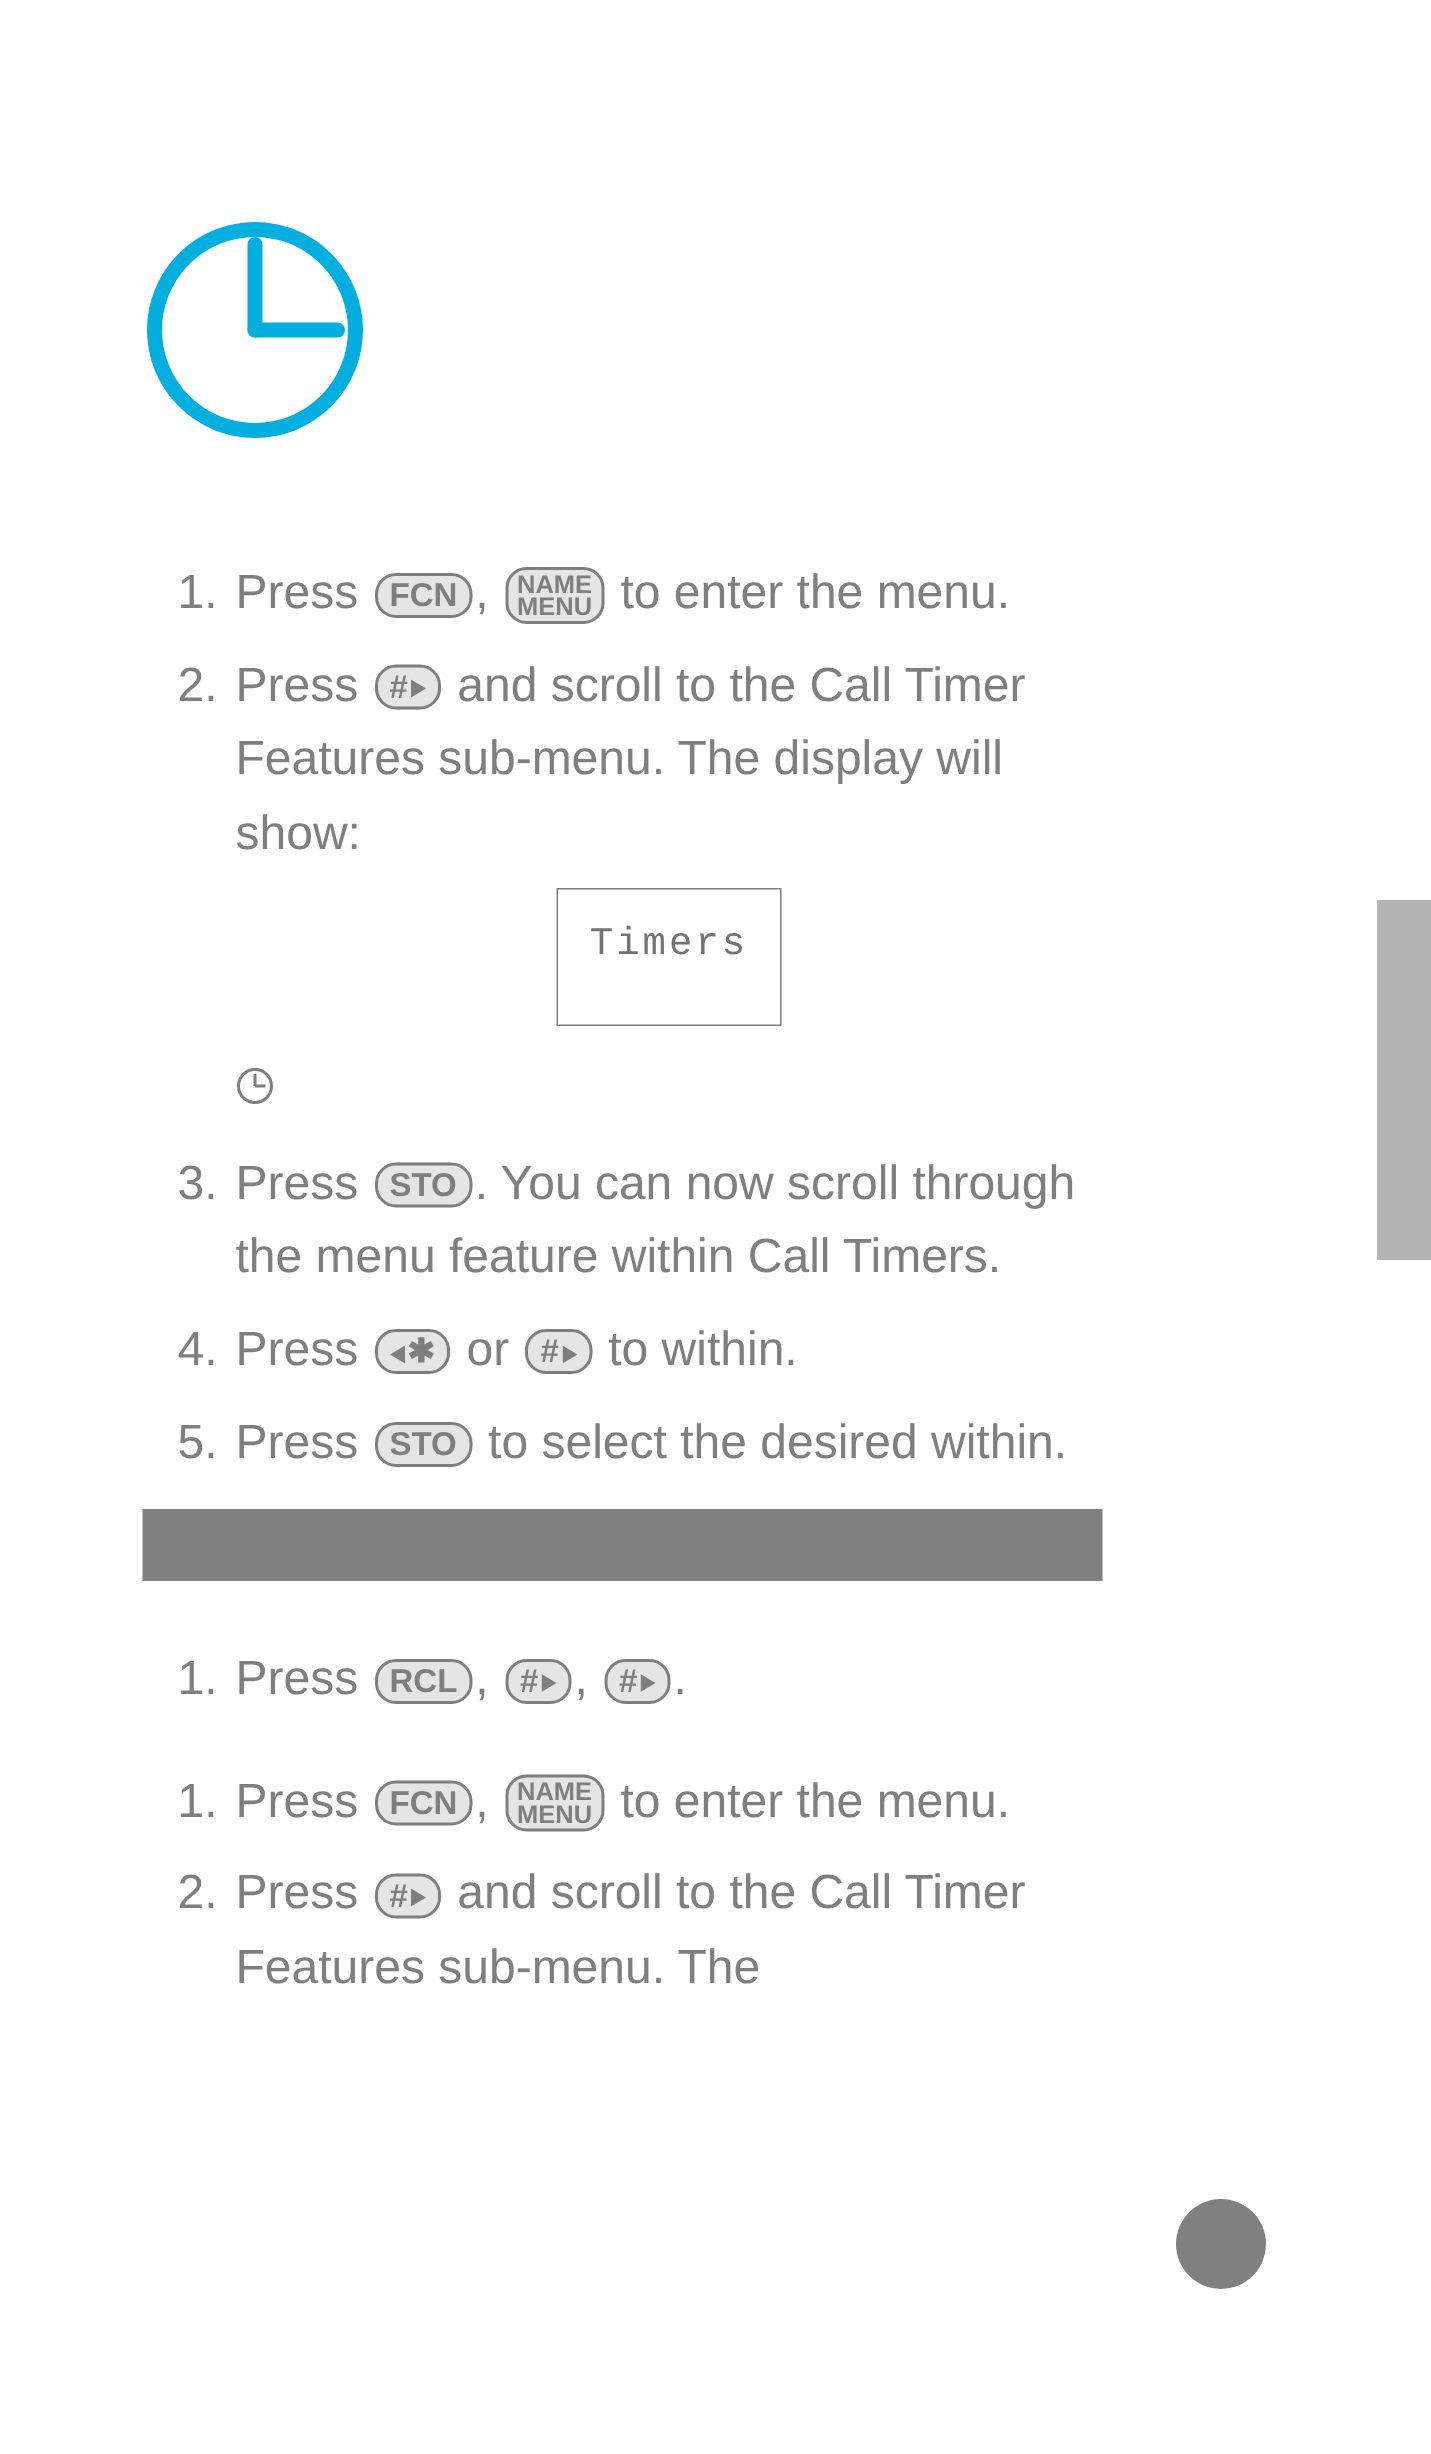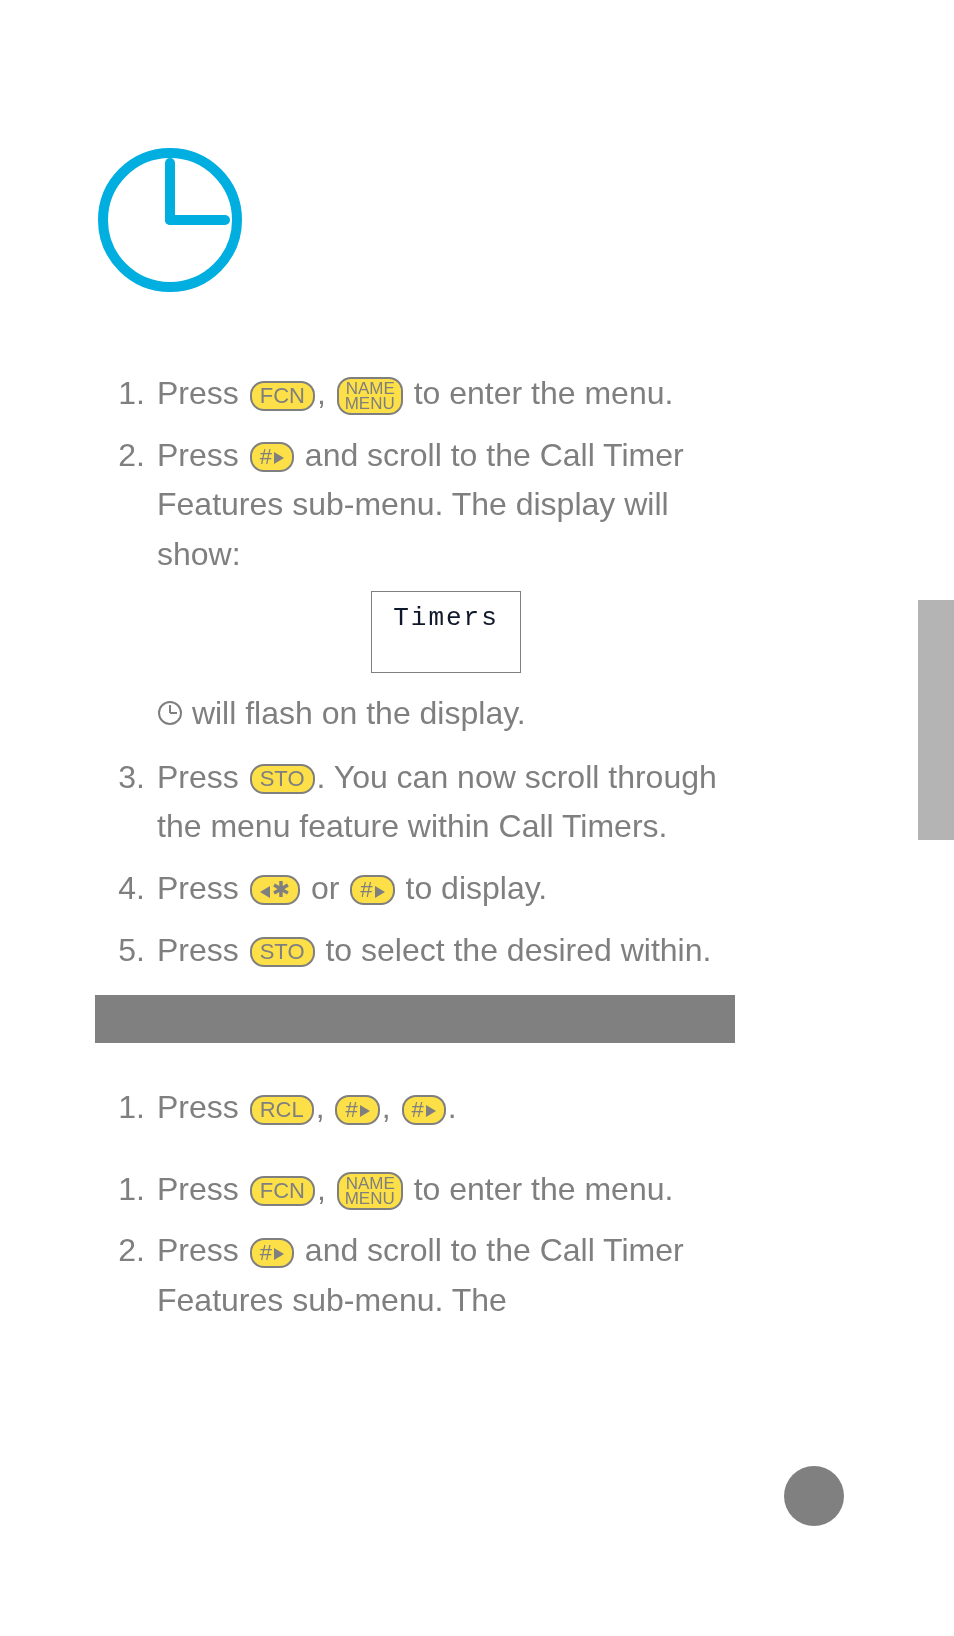--- a/index.html
+++ b/index.html
@@ -41,25 +41,25 @@
   }
   ol li .txt {
     flex: 1;
   }
   .keycap {
     display: inline-block;
     border: 2px solid #7f7f7f;
     border-radius: 14px;
     padding: 0px 8px;
     font-size: 22px;
-    font-weight: normal;
+    font-weight: bold;
     line-height: 26px;
     vertical-align: middle;
     color: #7f7f7f;
-    background: #fde047;
+    background: #e5e5e5;
     margin: 0 2px;
   }
   .keycap.twoline {
     font-size: 17px;
     line-height: 15px;
     padding: 2px 6px;
     text-align: right;
   }
   .keycap.twoline .l1 { display:block; }
   .keycap.twoline .l2 { display:block; }
@@ -70,23 +70,23 @@
   }
   .display-box {
     border: 1px solid #7f7f7f;
     width: 148px;
     height: 74px;
     margin: 12px auto 16px auto;
     display: flex;
     align-items: flex-start;
     justify-content: center;
     font-family: "Courier New", monospace;
-    color: #0f172a;
+    color: #737373;
     font-size: 26px;
-    padding-top: 6px;
+    padding-top: 16px;
     letter-spacing: 2px;
   }
   .grey-bar {
     background: #808080;
     height: 48px;
     width: 640px;
     margin: 20px 0 40px 0;
   }
   .side-tab {
     position: absolute;
@@ -138,37 +138,37 @@
         <span>Press </span><span class="keycap"><span>#</span><svg class="tri" width="10" height="12">
               <polygon points="0,0 10,6 0,12" fill="#7f7f7f"></polygon>
             </svg></span><span> and scroll to the Call Timer Features sub-menu. The display will show:</span>
         <div class="display-box">Timers</div>
         <span class="inline-clock">
           <svg width="26" height="26" viewBox="0 0 26 26">
               <circle cx="13" cy="13" r="11" fill="none" stroke="#7f7f7f" stroke-width="2"></circle>
               <line x1="13" y1="13" x2="13" y2="5" stroke="#7f7f7f" stroke-width="2"></line>
               <line x1="13" y1="13" x2="20" y2="13" stroke="#7f7f7f" stroke-width="2"></line>
             </svg>
-        </span><span> will flash on the display.</span>
+        </span>
       </span>
     </li>
     <li>
       <span class="num">3.</span>
       <span class="txt">
         <span>Press </span><span class="keycap">STO</span><span>. You can now scroll through the menu feature within Call Timers.</span>
       </span>
     </li>
     <li>
       <span class="num">4.</span>
       <span class="txt">
         <span>Press </span><span class="keycap"><svg class="tri" width="10" height="12" style="margin-right:2px;margin-left:0;">
               <polygon points="10,0 0,6 10,12" fill="#7f7f7f"></polygon>
             </svg><span>✱</span></span><span> or </span><span class="keycap"><span>#</span><svg class="tri" width="10" height="12">
               <polygon points="0,0 10,6 0,12" fill="#7f7f7f"></polygon>
-            </svg></span><span> to display.</span>
+            </svg></span><span> to within.</span>
       </span>
     </li>
     <li>
       <span class="num">5.</span>
       <span class="txt">
         <span>Press </span><span class="keycap">STO</span><span> to select the desired within.</span>
       </span>
     </li>
   </ol>
 

